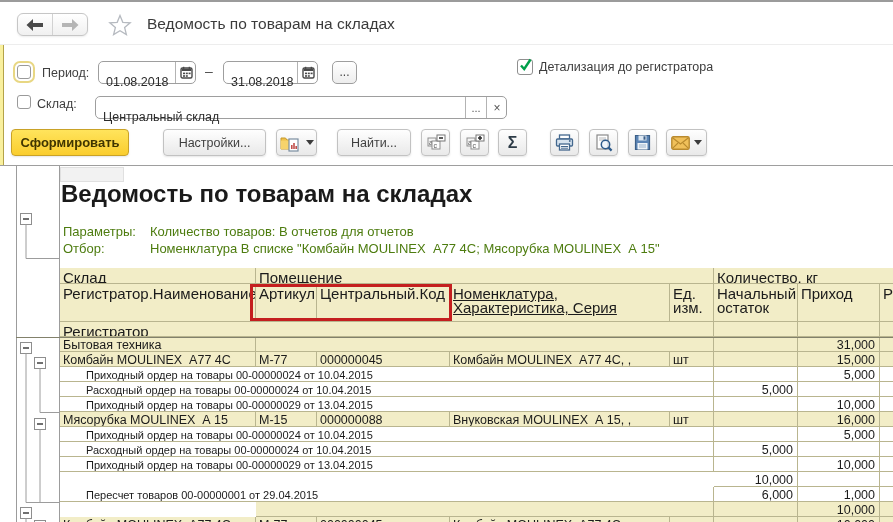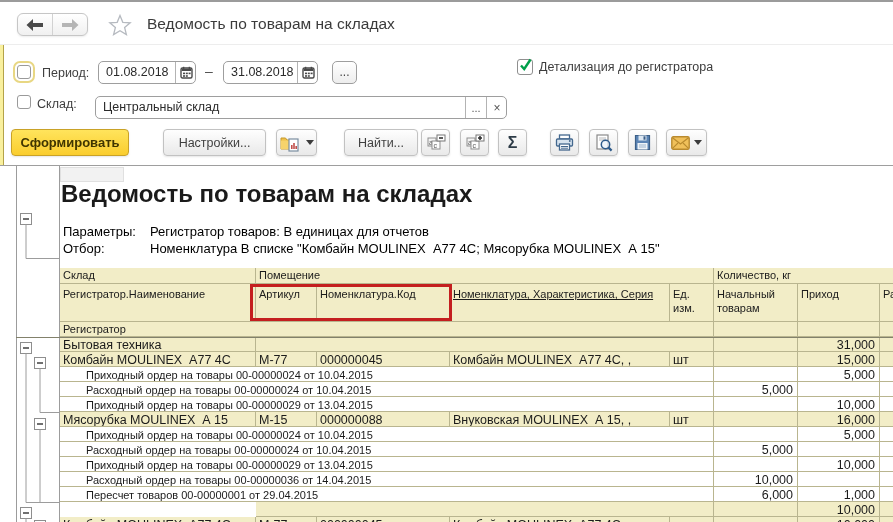--- a/index.html
+++ b/index.html
@@ -18,41 +18,41 @@
   .navbtn.back { border-right:1px solid #d2d2d2; }
   .star { position:absolute; left:108px; top:12px; width:24px; height:22px; }
   .wintitle { position:absolute; left:147px; top:13px; font-size:15.5px; color:#3b3b3b; white-space:nowrap; }
 
   
   .checkbox { position:absolute; width:14px; height:14px; border:1px solid #9a9a9a; border-radius:3px; background:#fff; }
   .checkbox.focused { outline:2px solid #e8d783; outline-offset:2px; }
   .cb-detail { position:absolute; left:517px; top:59px; width:16px; height:16px; border:1px solid #8f8f8f; border-radius:3px; background:#fff; }
   .flabel { position:absolute; font-size:12.5px; color:#3f3f3f; white-space:nowrap; }
   .field { position:absolute; border:1px solid #9e9e9e; border-radius:5px; background:#fff; font-size:12.5px; color:#2b2b2b; }
-  .field .txt { position:absolute; left:7px; top:3px; white-space:nowrap; }
+  .field .txt { position:absolute; left:7px; top:13px; white-space:nowrap; }
   .fsec { position:absolute; top:0; height:100%; border-left:1px solid #b3b3b3; display:flex; align-items:center; justify-content:center; color:#555; }
   .dash { position:absolute; left:202px; top:63px; width:14px; text-align:center; font-size:14px; color:#555; }
   .btn-more { position:absolute; left:332px; top:61px; width:25px; height:23px; border:1px solid #9e9e9e; border-radius:5px; background:linear-gradient(#ffffff,#ededed); font-size:12px; color:#444; text-align:center; line-height:20px; }
 
   
   .tbtn { position:absolute; top:129px; height:27px; border:1px solid #c2c2c2; border-radius:4px; background:linear-gradient(#fefefe,#e9e9e9); box-shadow:0 1px 2px rgba(0,0,0,.1); font-size:12.5px; color:#3f3f3f; display:flex; align-items:center; justify-content:center; white-space:nowrap; }
   .tbtn.primary { background:linear-gradient(#ffe45c,#facd2e); border:1px solid #c9a227; color:#3f3500; font-weight:bold; font-size:13px; }
   .caret { width:0; height:0; border-left:4px solid transparent; border-right:4px solid transparent; border-top:5px solid #3c3c3c; margin-left:4px; }
 
   
   .report { position:absolute; left:0; top:165px; width:893px; height:357px; background:#fff; border-top:1px solid #9e9e9e; overflow:hidden; }
   .outline-svg { position:absolute; left:0; top:0; }
   .cursor-box { position:absolute; left:60px; top:1px; width:64px; height:15px; background:#f2f2f2; border:1px solid #e0e0e0; }
   .rtitle { position:absolute; left:61px; top:14px; font-size:24px; font-weight:bold; color:#1a1a1a; white-space:pre; }
-  .rparam { position:absolute; font-size:13px; color:#000000; white-space:pre; }
+  .rparam { position:absolute; font-size:13px; color:#4d7c0f; white-space:pre; }
 
   .grid { position:absolute; left:60px; top:102px; width:833px; height:255px; overflow:hidden; }
   .grow { position:absolute; left:0; width:833px; }
   .gcell { position:absolute; top:0; height:100%; border-right:1px solid #b9b58f; border-bottom:1px solid #b9b58f; overflow:hidden; font-size:12.5px; color:#1b1b1b; padding:1px 4px 0 3px; white-space:pre; }
-  .gcell.hdr { background:#f2edc7; font-size:11px; }
+  .gcell.hdr { background:#f2edc7; font-size:15px; }
   .gcell.yellow { background:#f2edc7; }
   .gcell.white { background:#ffffff; }
   .gcell.num { text-align:right; }
   .gcell.reg { padding-left:26px; font-size:11px; padding-top:2px; }
   .gcell.h2 { padding-top:3px; line-height:14px; white-space:normal; }
   .grid-topline { position:absolute; left:0; top:0; width:833px; height:1px; background:#b9b58f; }
   .dark-sep { position:absolute; left:16px; top:171px; width:877px; height:1px; background:#82816b; }
   .red-box { position:absolute; left:190px; top:16px; width:202px; height:37px; border:3px solid #c41f1f; }
 </style>
 </head>
@@ -141,21 +141,21 @@
     <svg width="22" height="18" viewBox="0 0 22 18">
       <path d="M1 4 L1 15 L13 15 L13 6 L7 6 L5.5 4 Z" fill="#f0c14b" stroke="#c79a2a" stroke-width="1"></path>
       <path d="M1 6.5 L13 6.5 L13 15 L1 15 Z" fill="#f7d36b"></path>
       <rect x="9" y="5" width="9" height="12" fill="#fff" stroke="#7b8ea0" stroke-width="1.2"></rect>
       <rect x="11" y="11" width="1.6" height="4" fill="#c0504d"></rect>
       <rect x="13.2" y="9" width="1.6" height="6" fill="#c0504d"></rect>
       <rect x="15.4" y="12" width="1.6" height="3" fill="#c0504d"></rect>
     </svg>
     <div class="caret"></div>
   </div>
-  <div class="tbtn" style="left:344px; width:74px;">Найти...</div>
+  <div class="tbtn" style="left:337px; width:74px;">Найти...</div>
   <div class="tbtn" style="left:421px; width:29px;">
     <svg width="20" height="19" viewBox="0 0 20 19">
       <rect x="2" y="5" width="8" height="8" fill="#f4f4f4" stroke="#8f8f8f"></rect>
         <text x="3" y="12" font-size="7" fill="#555" font-family="Liberation Sans, sans-serif">а</text>
       <rect x="6" y="8" width="8" height="8" fill="#fdfdfd" stroke="#8f8f8f"></rect>
         <text x="7.4" y="14.6" font-size="7" fill="#555" font-family="Liberation Sans, sans-serif">с</text>
       <rect x="11" y="2" width="8" height="6" fill="#fff" stroke="#777"></rect>
       <line x1="13" y1="5" x2="17" y2="5" stroke="#333" stroke-width="1.6"></line>
     </svg>
   </div>
@@ -240,38 +240,38 @@
       </g>
       <path d="M26 352.5 L26 357" fill="none" stroke="#9c9c9c" stroke-width="1"></path>
       <g>
         <rect x="34.5" y="354.5" width="11" height="11" fill="#fff" stroke="#8e8e8e"></rect>
       </g>
     </svg>
 
     <div class="cursor-box"></div>
     <div class="rtitle">Ведомость по товарам на складах</div>
     <div class="rparam" style="left:63px; top:58px;">Параметры:</div>
-    <div class="rparam" style="left:150px; top:58px;">Регистратор товаров: В единицах для отчетов</div>
+    <div class="rparam" style="left:150px; top:58px;">Количество товаров: В отчетов для отчетов</div>
     <div class="rparam" style="left:63px; top:75px;">Отбор:</div>
     <div class="rparam" style="left:150px; top:75px;">Номенклатура В списке "Комбайн MOULINEX  А77 4С; Мясорубка MOULINEX  А 15"</div>
 
     <div class="grid" id="grid">
         <div class="grid-topline"></div>
         <div class="grow" style="top: 0px; height: 16px;">
           <div class="gcell hdr" style="left: 0px; width: 196px;">Склад</div>
           <div class="gcell hdr" style="left: 196px; width: 458px;">Помещение</div>
           <div class="gcell hdr" style="left: 654px; width: 186px;">Количество, кг</div>
         </div>
         <div class="grow" style="top: 16px; height: 38px;">
           <div class="gcell hdr h2" style="left: 0px; width: 196px;">Регистратор.Наименование</div>
           <div class="gcell hdr h2" style="left: 196px; width: 61px;">Артикул</div>
-          <div class="gcell hdr h2" style="left: 257px; width: 133px;">Номенклатура.Код</div>
+          <div class="gcell hdr h2" style="left: 257px; width: 133px;">Центральный.Код</div>
           <div class="gcell hdr h2" style="left: 390px; width: 220px; text-decoration: underline;">Номенклатура, Характеристика, Серия</div>
           <div class="gcell hdr h2" style="left: 610px; width: 44px;">Ед. изм.</div>
-          <div class="gcell hdr h2" style="left: 654px; width: 84px;">Начальный товарам</div>
+          <div class="gcell hdr h2" style="left: 654px; width: 84px;">Начальный остаток</div>
           <div class="gcell hdr h2" style="left: 738px; width: 82px;">Приход</div>
           <div class="gcell hdr h2" style="left: 820px; width: 20px;">Расход</div>
         </div>
         <div class="grow" style="top: 54px; height: 15px;">
           <div class="gcell hdr" style="left: 0px; width: 654px;">Регистратор</div>
           <div class="gcell hdr" style="left: 654px; width: 84px;"></div>
           <div class="gcell hdr" style="left: 738px; width: 82px;"></div>
           <div class="gcell hdr" style="left: 820px; width: 20px;"></div>
         </div>
         <div class="grow" style="top: 69px; height: 15px;">
@@ -331,21 +331,20 @@
           <div class="gcell white" style="left: 738px; width: 82px;"></div>
           <div class="gcell white" style="left: 820px; width: 20px;"></div>
         </div>
         <div class="grow" style="top: 189px; height: 15px;">
           <div class="gcell white reg" style="left: 0px; width: 654px;">Приходный ордер на товары 00-00000029 от 13.04.2015</div>
           <div class="gcell white" style="left: 654px; width: 84px;"></div>
           <div class="gcell white num" style="left: 738px; width: 82px;">10,000</div>
           <div class="gcell white" style="left: 820px; width: 20px;"></div>
         </div>
         <div class="grow" style="top: 204px; height: 15px;">
-          <div class="gcell white reg" style="left: 0px; width: 654px;">Расходный ордер на товары 00-00000036 от 14.04.2015</div>
           <div class="gcell white num" style="left: 654px; width: 84px;">10,000</div>
           <div class="gcell white" style="left: 738px; width: 82px;"></div>
           <div class="gcell white" style="left: 820px; width: 20px;"></div>
         </div>
         <div class="grow" style="top: 219px; height: 15px;">
           <div class="gcell white reg" style="left: 0px; width: 654px;">Пересчет товаров 00-00000001 от 29.04.2015</div>
           <div class="gcell white num" style="left: 654px; width: 84px;">6,000</div>
           <div class="gcell white num" style="left: 738px; width: 82px;">1,000</div>
           <div class="gcell white" style="left: 820px; width: 20px;"></div>
         </div>

